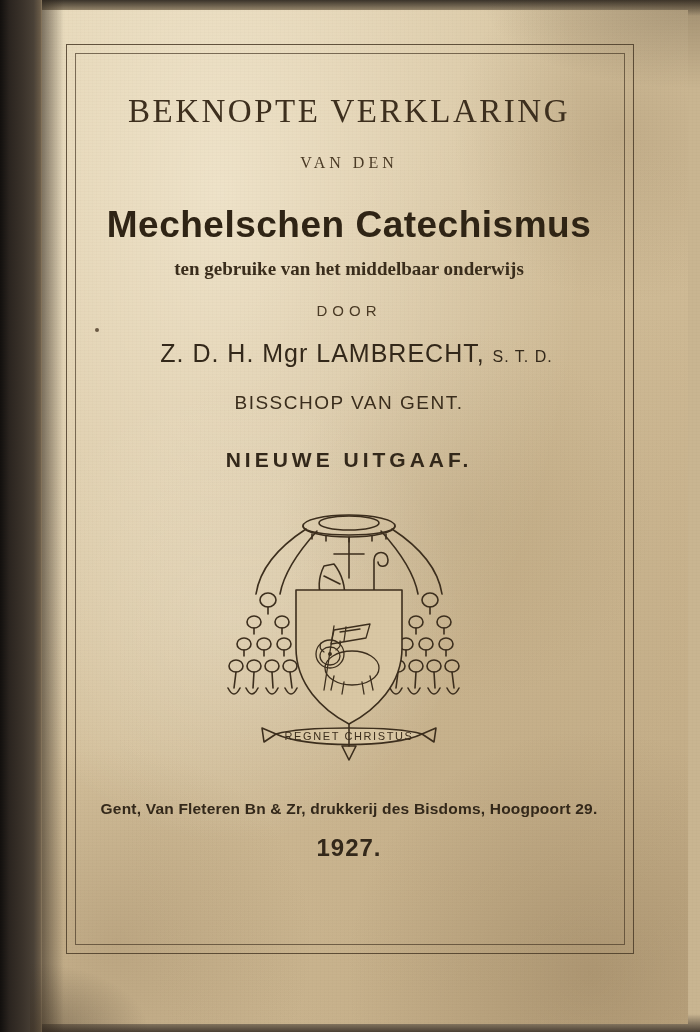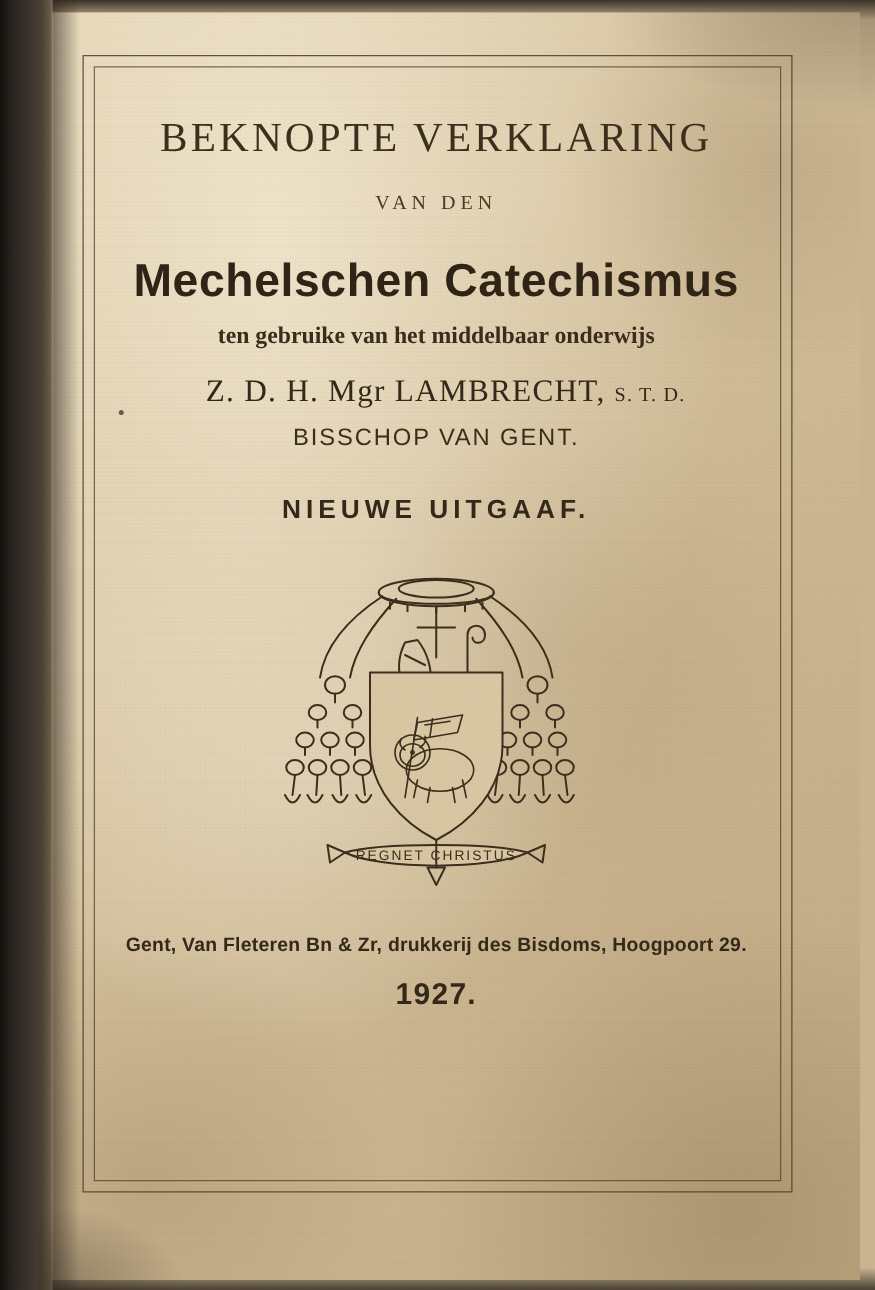--- a/index.html
+++ b/index.html
@@ -146,32 +146,32 @@
   }
   .door {
     margin-top: 22px;
     font-size: 15px;
     letter-spacing: 5px;
     font-family: "Liberation Sans", sans-serif;
     color: #4a3a25;
   }
   .author {
     margin-top: 20px;
-    font-family: Liberation Serif, serif;
+    font-family: Liberation Sans, sans-serif;
     font-size: 25px;
     letter-spacing: 1px;
     color: #33281a;
     padding-left: 15px;
   }
   .author .small {
     font-size: 16px;
     letter-spacing: 1px;
   }
   .author-title {
-    margin-top: 12px;
+    margin-top: 24px;
     font-family: "Liberation Sans", sans-serif;
     font-size: 19px;
     letter-spacing: 1.5px;
     color: #3a2d1c;
   }
   .edition {
     margin-top: 34px;
     font-family: "Liberation Sans", sans-serif;
     font-weight: bold;
     font-size: 21px;
@@ -261,20 +261,21 @@
   <div class="content">
 
     <div class="title-main">BEKNOPTE VERKLARING</div>
 
     <div class="van-den">VAN DEN</div>
 
     <div class="title-big">Mechelschen Catechismus</div>
 
     <div class="subtitle">ten gebruike van het middelbaar onderwijs</div>
 
+    <div class="door">DOOR</div>
 
     <div class="author">
       <span>Z. D. H. Mgr LAMBRECHT,</span>
       <span class="small">S. T. D.</span>
     </div>
 
     <div class="author-title">BISSCHOP VAN GENT.</div>
 
     <div class="edition">NIEUWE UITGAAF.</div>
 

